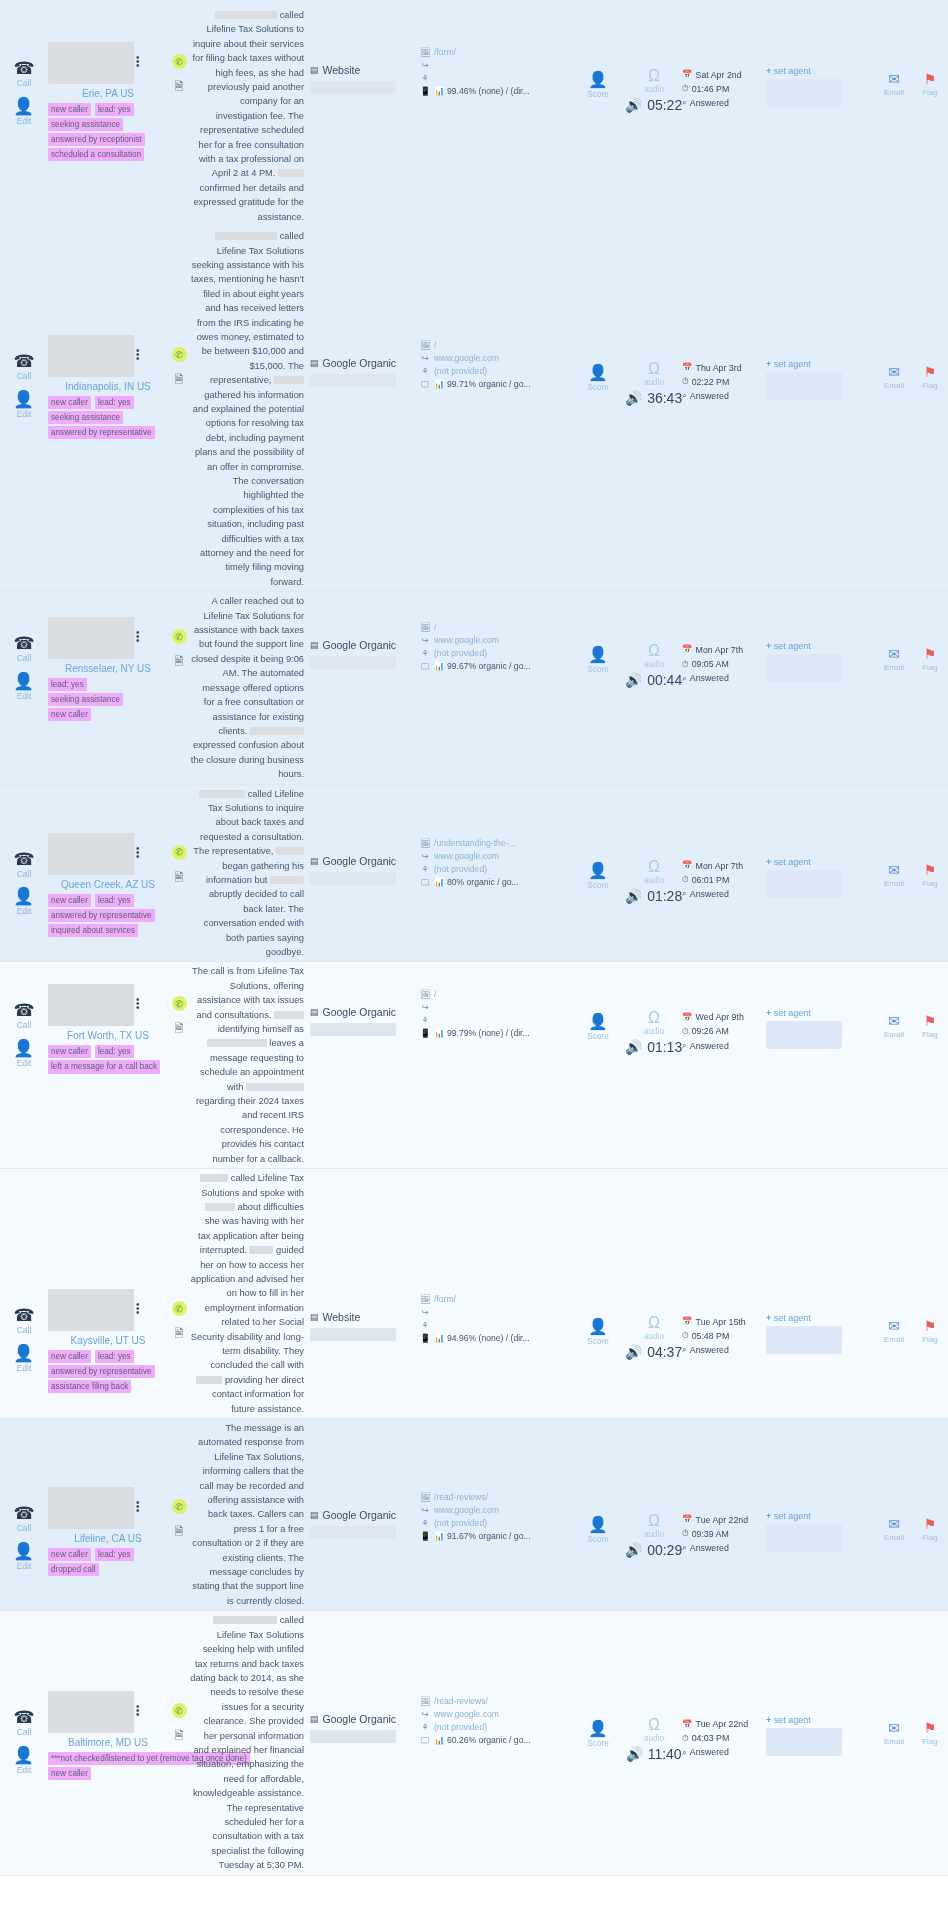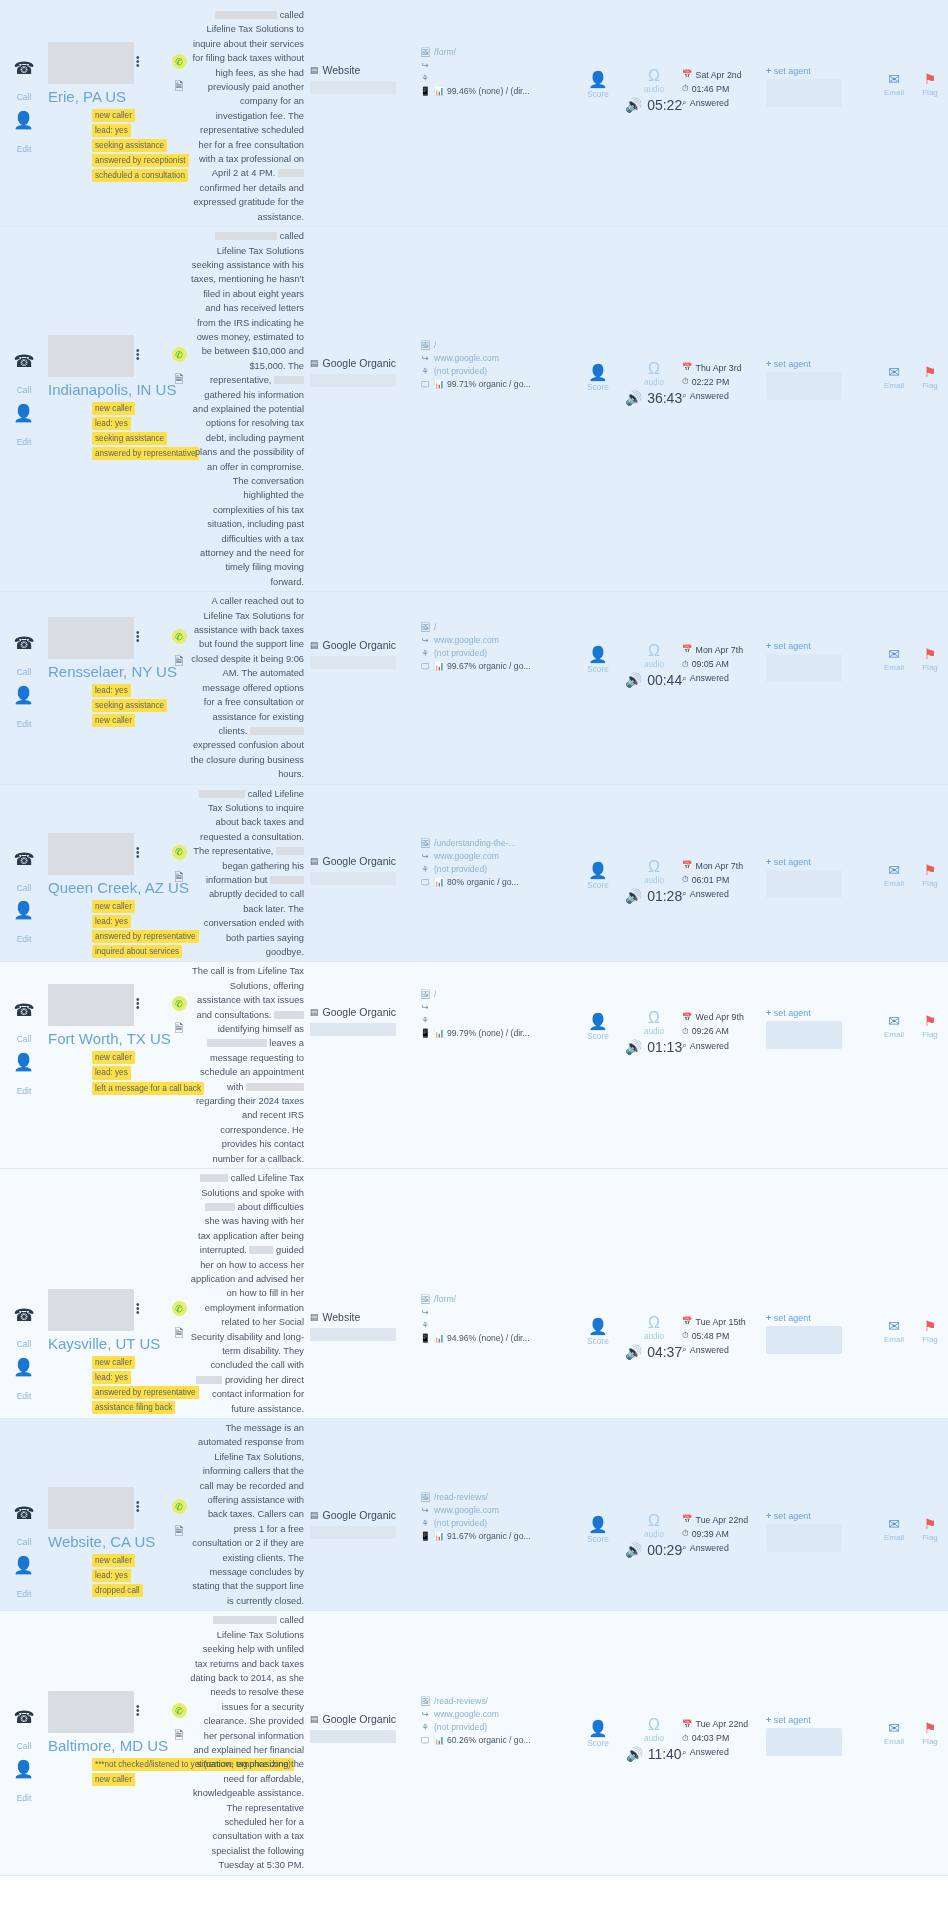--- a/index.html
+++ b/index.html
@@ -35,21 +35,21 @@
     display: flex;
     flex-direction: column;
     align-items: center;
     line-height: 1;
   }
   .act .glyph { font-size: 17px; color: #2b3a4a; line-height: 1; }
   .act .glyph.person { color: #64a70b; }
   .act .lbl {
     font-size: 8.5px;
     color: #8fb5d6;
-    margin-top: 16px;
+    margin-top: 2px;
   }
 
   
   .col-caller {
     width: 120px;
     flex: 0 0 120px;
     padding-top: 2px;
   }
   .redact {
     background: #d9dde1;
@@ -68,35 +68,35 @@
     top: 14px;
     width: 3px;
     color: #3d4a59;
     font-size: 10px;
     letter-spacing: 0;
     line-height: 4px;
     text-align: center;
   }
   .kebab i { display: block; font-style: normal; }
   .geo {
-    font-size: 15px;
+    font-size: 10px;
     color: #6aa4d4;
     margin-bottom: 4px;
     white-space: nowrap;
+    text-align: center;
   }
   .tags { display: flex; flex-wrap: wrap; gap: 2px 4px; max-width: 112px; }
   .tag {
     font-size: 8.2px;
-    background: #fde047;
+    background: #f0abfc;
     color: #5a646f;
     padding: 1px 3px;
     border-radius: 1px;
     white-space: nowrap;
     line-height: 1.35;
-    margin-left: 44px;
   }
 
   
   .col-micons {
     width: 22px;
     flex: 0 0 22px;
     padding-top: 8px;
     display: flex;
     flex-direction: column;
     align-items: center;
@@ -781,21 +781,21 @@
         </div>
       </div>
       <div class="col-caller" style="padding-top:68px">
         <div class="caller-name-box redact">
           <span class="kebab">
             <i>•</i>
             <i>•</i>
             <i>•</i>
           </span>
         </div>
-        <div class="geo">Website, CA US</div>
+        <div class="geo">Lifeline, CA US</div>
         <div class="tags">
           <span class="tag">new caller</span>
           <span class="tag">lead: yes</span>
           <span class="tag">dropped call</span>
         </div>
       </div>
       <div class="col-micons" style="padding-top:80px">
         <span class="badge-call">✆</span>
         <span class="doc-ico">🗎</span>
       </div>

